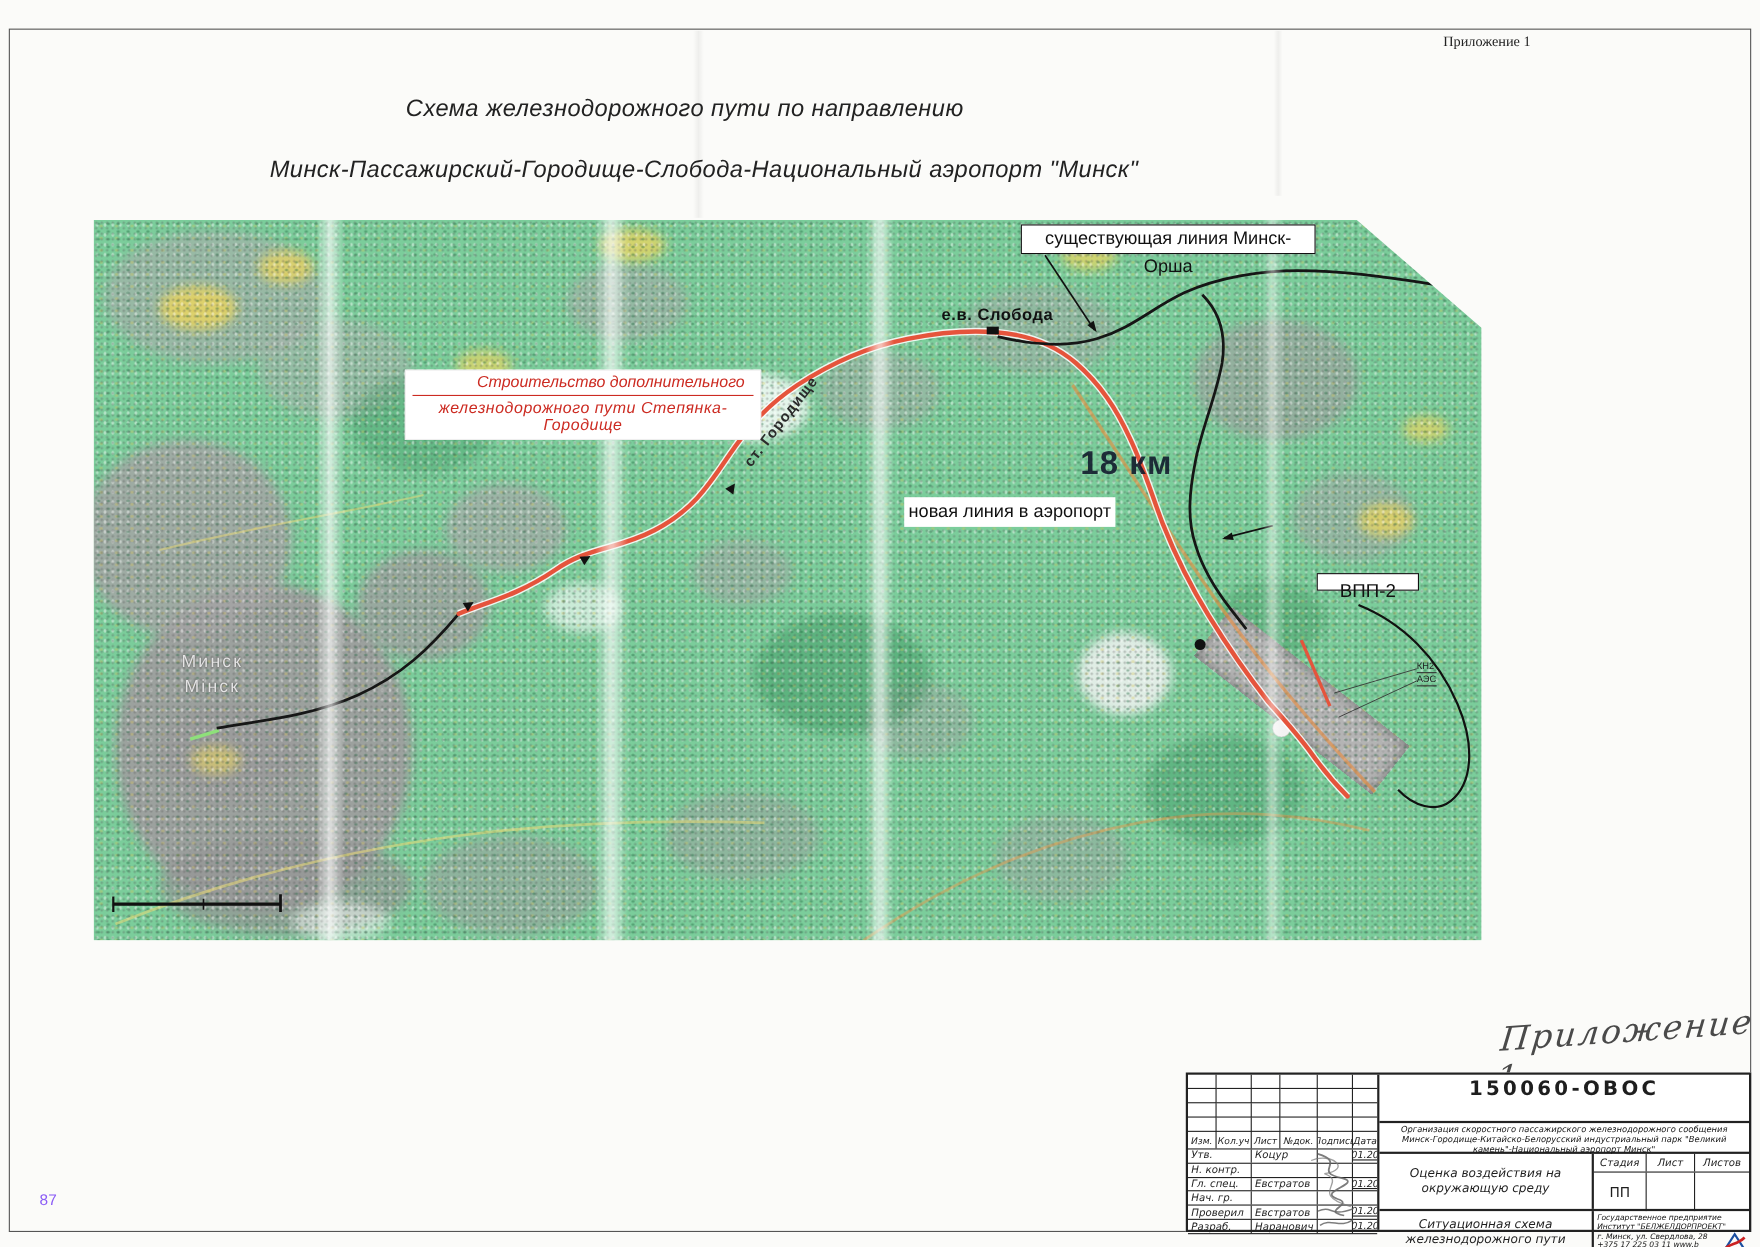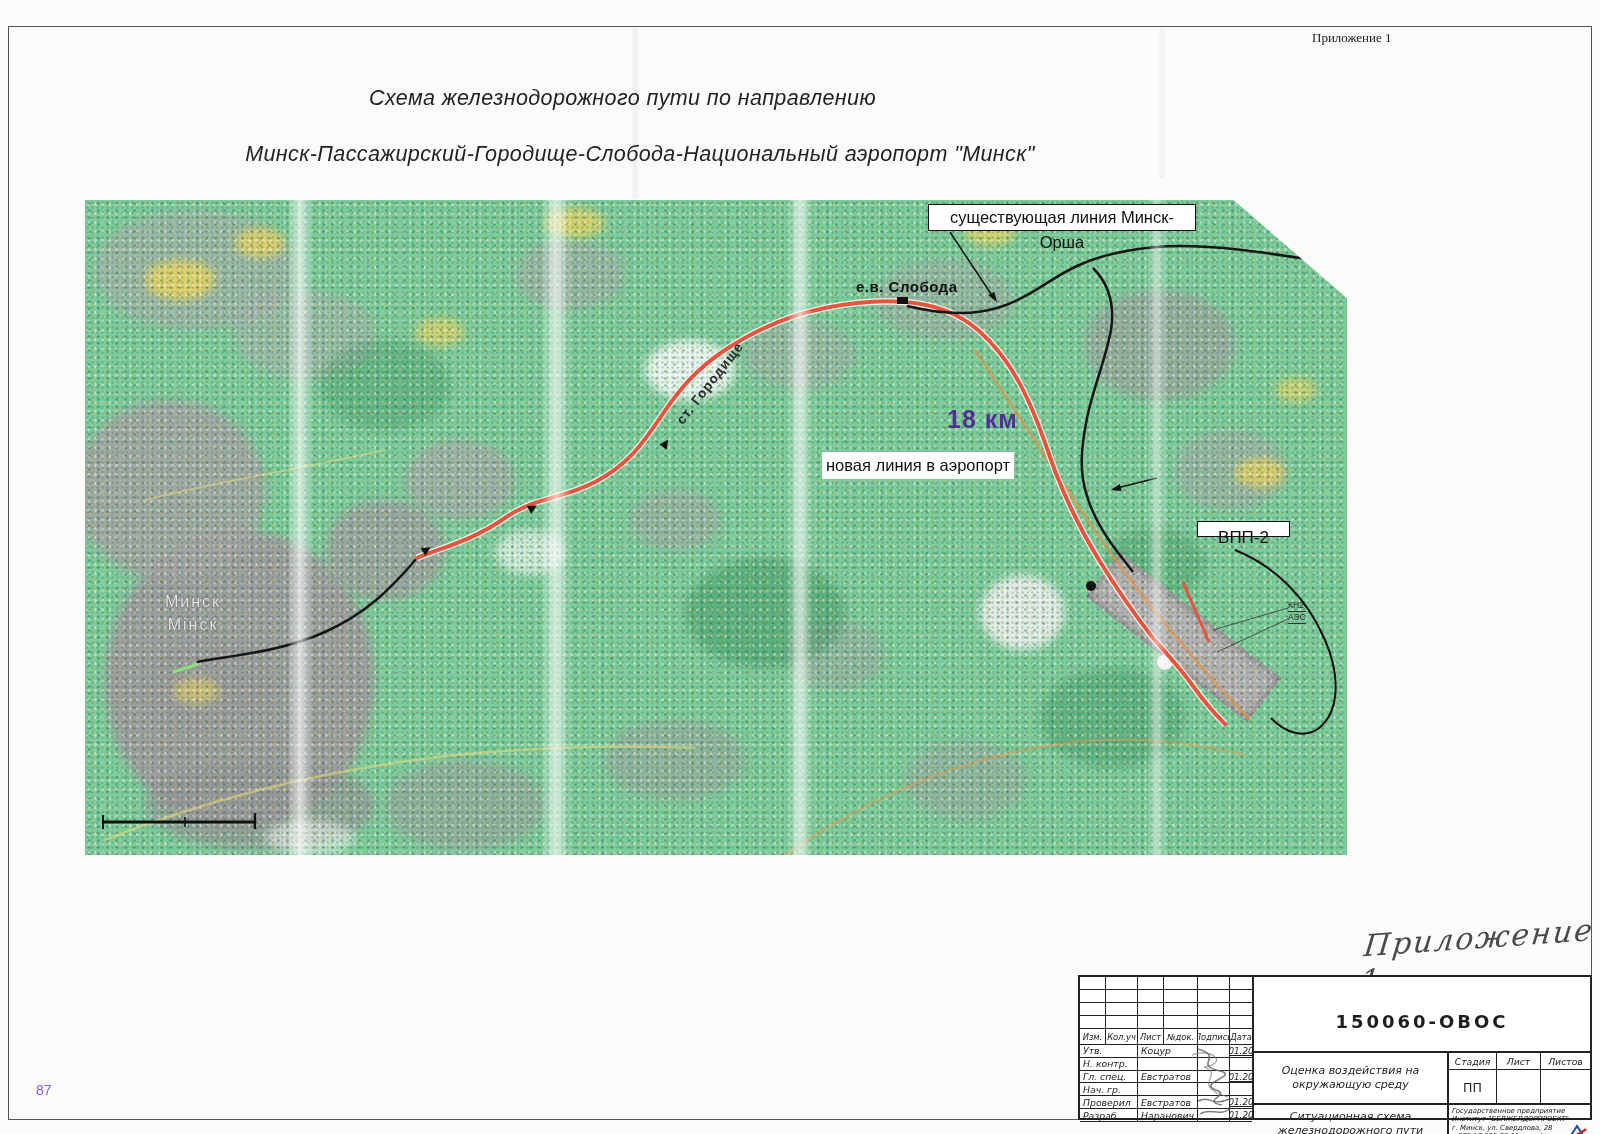--- a/index.html
+++ b/index.html
@@ -47,22 +47,22 @@
   .lbl { position:absolute; z-index:6; color:#111; font-family:"Liberation Sans", sans-serif; }
   .lbl-existing { left:843px; top:4px; width:268px; height:27px; background:#fff; border:1px solid #111;
                   font-size:16.5px; line-height:25px; text-align:center; }
   .lbl-sloboda { left:771px; top:78px; font-size:15px; font-weight:bold; letter-spacing:.5px; }
   .lbl-constr { left:283px; top:136px; width:324px; background:#fff; border:1px solid #eee;
                 color:#cc2b22; font-style:italic; font-size:14.5px; padding:3px 6px 4px; }
   .lbl-constr .l1 { text-align:right; padding-right:8px; border-bottom:1px solid #cc2b22; padding-bottom:3px; }
   .lbl-constr .l2 { text-align:center; padding-top:3px; letter-spacing:.5px; }
   .lbl-gorod { left:600px; top:212px; transform:rotate(-52deg); transform-origin:0 100%;
                font-size:13.5px; font-weight:bold; color:#2b2b2b; letter-spacing:1px; }
-  .lbl-dist { left:862px; top:205px; color:#4c1d95; font-size:25px; font-weight:bold;
-              letter-spacing:1px; opacity:.88; }
+  .lbl-dist { left:862px; top:205px; color:#0f172a; font-size:30px; font-weight:bold;
+              letter-spacing:1px; opacity:.88;padding-left:35px; }
   .lbl-newline { left:737px; top:252px; width:192px; height:27px; background:#fff;
                  font-size:16.5px; line-height:27px; text-align:center; }
   .lbl-freight { left:1072px; top:237px; width:170px; background:#fff; border:1px solid #111;
                  font-size:15.5px; line-height:20px; padding:3px 5px 5px; }
   .lbl-runway { left:1112px; top:321px; width:93px; height:16px; background:#fff; border:1px solid #111;
                 font-size:17px; line-height:31px; text-align:center; }
   .lbl-minsk { left:80px; top:390px; color:#e4e4e4; font-size:16px; letter-spacing:2px; line-height:23px;
                text-align:center; text-shadow:0 0 2px #666, 0 0 1px #555; }
   .lbl-kn2 { left:1203px; top:400px; font-size:8.5px; color:#222; line-height:11px; }
   .lbl-kn2 span { display:block; border-bottom:.5px solid #333; }
@@ -82,21 +82,21 @@
   .tb-row { display:grid; grid-template-columns:58px 60px 32px 1fr; height:12.83px;
             border-bottom:1px solid #222; font:italic 9.3px "DejaVu Sans", sans-serif; }
   .tb-row:last-child { border-bottom:none; }
   .tb-row .cell { justify-content:flex-start; padding-left:3px; }
   .tb-row .cell.date { justify-content:center; padding-left:0; font-size:8.8px;text-decoration:underline; }
   .tb-row .cell:last-child { border-right:none; }
   .tb-sigs { position:absolute; left:0; top:68px; width:174px; height:77px; pointer-events:none; }
 
   .tb-right { position:absolute; left:174px; top:0; right:0; height:100%; }
   .tb-doc { height:44px; border-bottom:2px solid #222; text-align:center;
-            font:600 18px "DejaVu Sans", sans-serif; letter-spacing:3px; line-height:26px;margin-top:32px; }
+            font:600 18px "DejaVu Sans", sans-serif; letter-spacing:3px; line-height:26px; }
   .tb-desc { height:28px; border-bottom:2px solid #222; font:italic 7.6px/9.2px "DejaVu Sans", sans-serif;
              text-align:center; padding-top:1px; color:#111; }
   .tb-mid { height:52px; border-bottom:2px solid #222; position:relative; }
   .tb-secL { position:absolute; left:0; top:0; width:195px; height:100%; border-right:2px solid #222;
              display:flex; flex-direction:column; align-items:center; justify-content:center;
              font:italic 11px/14px "DejaVu Sans", sans-serif; text-align:center; }
   .tb-stage { position:absolute; left:195px; right:0; top:0; height:100%; }
   .tb-stage-head { display:grid; grid-template-columns:48px 44px 1fr; height:17px; border-bottom:1px solid #222;
                    font:italic 9.3px "DejaVu Sans", sans-serif; }
   .tb-stage-vals { display:grid; grid-template-columns:48px 44px 1fr; height:35px; }
@@ -205,20 +205,24 @@
       </g>
     </svg>
 
     <div class="fold" style="left:202px;width:26px;"></div>
     <div class="fold" style="left:456px;width:30px;"></div>
     <div class="fold" style="left:702px;width:26px;"></div>
     <div class="fold" style="left:1062px;width:20px;opacity:.7;"></div>
 
     <div class="lbl lbl-existing">существующая линия Минск-Орша</div>
     <div class="lbl lbl-sloboda">е.в. Слобода</div>
+    <div class="lbl lbl-constr">
+      <div class="l1">Строительство дополнительного</div>
+      <div class="l2">железнодорожного пути Степянка-Городище</div>
+    </div>
     <div class="lbl lbl-gorod">ст. Городище</div>
     <div class="lbl lbl-dist">18 км</div>
     <div class="lbl lbl-newline">новая линия в аэропорт</div>
     <div class="lbl lbl-runway">ВПП-2</div>
     <div class="lbl lbl-minsk">
       <div>Минск</div>
       <div>Мінск</div>
     </div>
     <div class="lbl lbl-kn2">
       <span>КН2</span>
@@ -303,20 +307,25 @@
       <svg class="tb-sigs" width="174" height="77" viewBox="0 0 174 77">
         <path d="M118,4 C145,12 112,20 140,26 C160,31 116,38 136,45 C152,50 120,56 142,60" fill="none" stroke="#666" stroke-width="1.6" opacity=".85"></path>
         <path d="M112,10 C130,2 150,18 124,22 C146,30 108,40 148,52" fill="none" stroke="#777" stroke-width="1.2" opacity=".7"></path>
         <path d="M118,56 C132,50 128,62 150,54" fill="none" stroke="#666" stroke-width="1.4" opacity=".85"></path>
         <path d="M120,69 C130,62 138,72 150,64" fill="none" stroke="#666" stroke-width="1.4" opacity=".85"></path>
       </svg>
     </div>
 
     <div class="tb-right">
       <div class="tb-doc">150060-ОВОС</div>
+      <div class="tb-desc">
+        <div>Организация скоростного пассажирского железнодорожного сообщения</div>
+        <div>Минск-Городище-Китайско-Белорусский индустриальный парк "Великий</div>
+        <div>камень"-Национальный аэропорт  Минск"</div>
+      </div>
       <div class="tb-mid">
         <div class="tb-secL">
           <div>Оценка воздействия на</div>
           <div>окружающую среду</div>
         </div>
         <div class="tb-stage">
           <div class="tb-stage-head">
             <div class="cell">Стадия</div>
             <div class="cell">Лист</div>
             <div class="cell">Листов</div>

